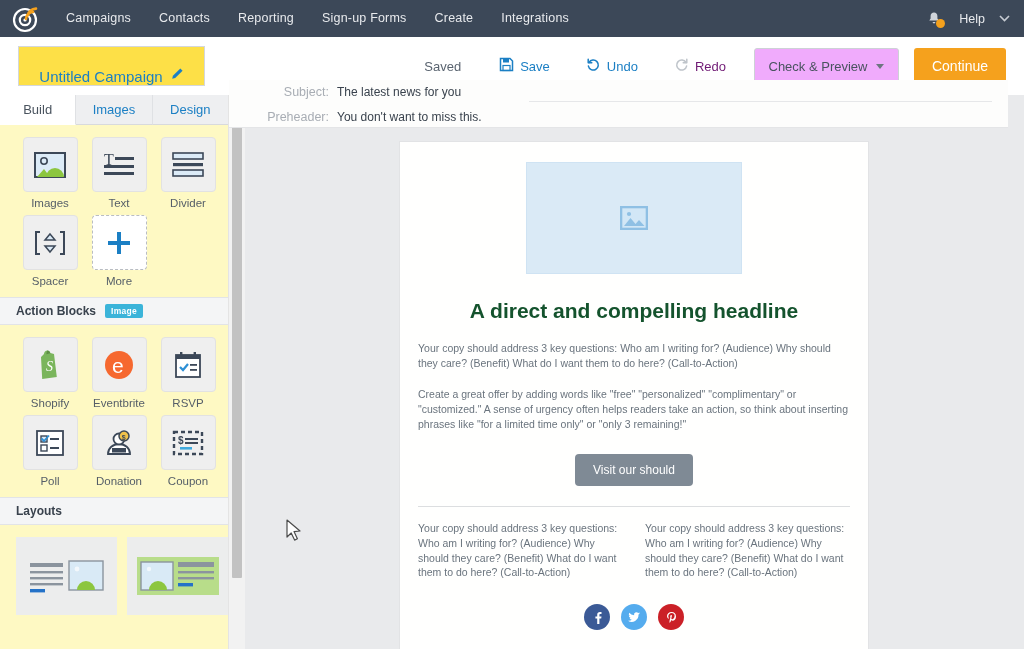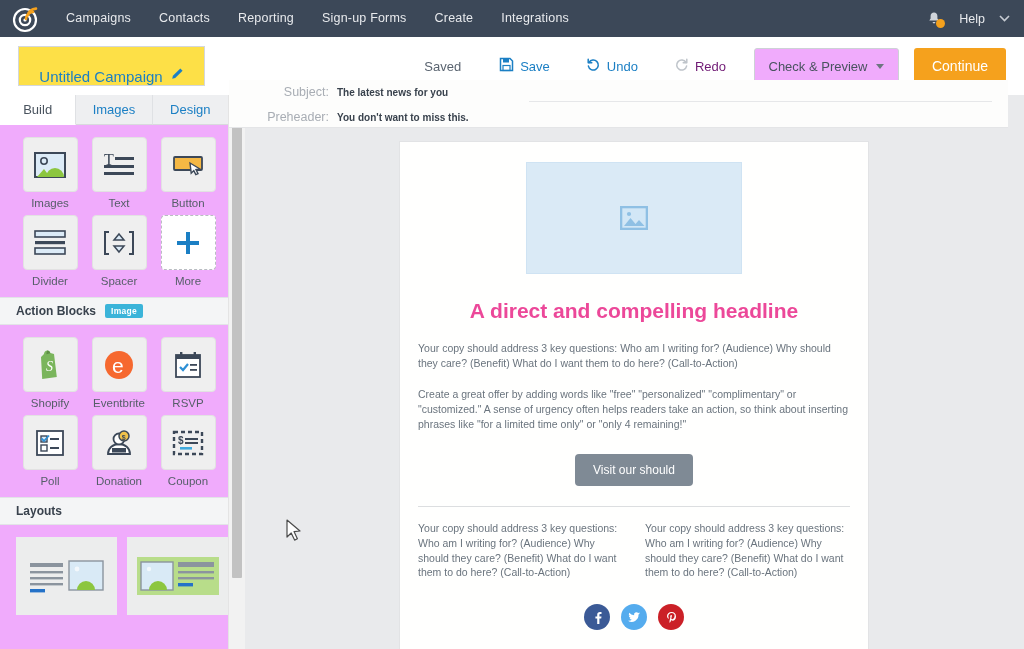--- a/index.html
+++ b/index.html
@@ -49,21 +49,21 @@
     font-size:13px;color:#49535f;cursor:pointer;margin-right:15px;
   }
   .caret-dn{width:0;height:0;border-left:4px solid transparent;border-right:4px solid transparent;border-top:5px solid #6c7680;}
   .continue-btn{
     height:36px;width:92px;background:#f5a11d;border-radius:3px;color:#fff;
     font-size:14px;display:flex;align-items:center;justify-content:center;cursor:pointer;margin-right:18px;
   }
 
   
   .leftpanel{
-    position:absolute;left:0;top:95px;width:228px;height:554px;background:#f0abfc;
+    position:absolute;left:0;top:95px;width:228px;height:554px;background:#fef9c3;
     border-right:1px solid #d8dadd;
   }
   .tabs{display:flex;height:30px;background:#eeeff1;}
   .tab{
     flex:1;display:flex;align-items:center;justify-content:center;
     font-size:13px;color:#1b7fc4;cursor:pointer;background:#eeeff1;
     border-right:1px solid #dfe1e4;border-bottom:1px solid #d8dadd;
   }
   .tab.active{background:#fff;color:#4a545f;border-bottom:1px solid transparent;}
   .tab:last-child{border-right:none;}
@@ -95,34 +95,34 @@
   
   .canvas{position:absolute;left:229px;top:95px;width:795px;height:554px;background:#e9eaec;overflow:hidden;}
   .subjectbar{
     position:absolute;left:229px;top:80px;width:779px;height:47px;background:#fdfdfc;
     border-bottom:1px solid #e4e5e7;z-index:5;
   }
   .subj-row{position:absolute;left:27px;display:flex;align-items:baseline;gap:8px;}
   .subj-row.r1{top:5px;}
   .subj-row.r2{top:30px;}
   .subj-lbl{color:#a8adb4;font-size:12.5px;width:73px;text-align:right;}
-  .subj-val{color:#39424d;font-size:10px;font-weight:bold;}
+  .subj-val{color:#39424d;font-size:12px;font-weight:normal;}
   .subj-rule{position:absolute;left:300px;right:16px;top:21px;height:1px;background:#e6e7e9;}
 
   .email{
     position:absolute;left:171px;top:47px;width:468px;min-height:510px;background:#fffffe;
     box-shadow:0 0 0 1px #e2e3e5;
   }
   .em-imgblock{margin:20px 0 0 0;display:flex;justify-content:center;}
   .em-img{
     width:214px;height:110px;background:#daeaf6;border:1px solid #cfe3f3;
     display:flex;align-items:center;justify-content:center;
   }
   .em-headline{
-    text-align:center;color:#ec4899;font-size:21px;font-weight:bold;
+    text-align:center;color:#14532d;font-size:21px;font-weight:bold;
     margin:24px 20px 0 20px;line-height:1.2;
   }
   .em-para{
     color:#6a747e;font-size:10.5px;line-height:1.42;margin:18px 18px 0 18px;
   }
   .em-para.p2{margin-top:16px;}
   .em-cta-wrap{display:flex;justify-content:center;margin-top:22px;}
   .em-cta{
     background:#7f8a95;color:#fff;font-size:12px;padding:9px 18px;border-radius:4px;cursor:pointer;
   }
@@ -260,29 +260,20 @@
             <svg width="34" height="28" viewBox="0 0 34 28">
               <text x="2" y="14" font-family="Liberation Serif, serif" font-size="16" fill="#3c4858">T</text>
               <rect x="13" y="6" width="19" height="3" fill="#3c4858"></rect>
               <rect x="2" y="14" width="30" height="3" fill="#3c4858"></rect>
               <rect x="2" y="21" width="30" height="3" fill="#3c4858"></rect>
             </svg>
           </div>
           <div class="blocklabel">Text</div>
         </div>
 
-        <div class="blockcell">
-          <div class="blockbox">
-            <svg width="34" height="28" viewBox="0 0 34 28">
-              <rect x="3" y="6" width="28" height="13" fill="#f5b844" stroke="#3c4858" stroke-width="1.8" rx="1"></rect>
-              <path d="M19 12l10 6-4 .6 2 4-2.2 1-2-4-2.6 2.6z" fill="#fff" stroke="#3c4858" stroke-width="1.4"></path>
-            </svg>
-          </div>
-          <div class="blocklabel">Button</div>
-        </div>
 
         <div class="blockcell">
           <div class="blockbox">
             <svg width="34" height="28" viewBox="0 0 34 28">
               <rect x="2" y="2" width="30" height="6" fill="#dcebf7" stroke="#3c4858" stroke-width="1.6"></rect>
               <rect x="2" y="12" width="30" height="3.2" fill="#3c4858"></rect>
               <rect x="2" y="19" width="30" height="6" fill="#dcebf7" stroke="#3c4858" stroke-width="1.6"></rect>
             </svg>
           </div>
           <div class="blocklabel">Divider</div>
@@ -435,21 +426,21 @@
           <svg width="28" height="24" viewBox="0 0 28 24">
             <rect x="1" y="1" width="26" height="22" fill="#d2e7f6" stroke="#8fc0e4" stroke-width="2.6"></rect>
             <circle cx="9" cy="8" r="2.1" fill="#8fc0e4"></circle>
             <path d="M4 20l6.5-8 5 6 3.5-4 5.5 6z" fill="#8fc0e4"></path>
           </svg>
         </div>
       </div>
 
       <div class="em-headline">A direct and compelling headline</div>
       <div class="em-para p1">Your copy should address 3 key questions: Who am I writing for? (Audience) Why should they care? (Benefit) What do I want them to do here? (Call-to-Action)</div>
-      <div class="em-para p2">Create a great offer by adding words like "free" "personalized" "complimentary" or "customized." A sense of urgency often helps readers take an action, so think about inserting phrases like "for a limited time only" or "only 4 remaining!"</div>
+      <div class="em-para p2">Create a great offer by adding words like "free" "personalized" "complimentary" or "customized." A sense of urgency often helps readers take an action, so think about inserting phrases like "for a limited time only" or "only 3 remaining!"</div>
 
       <div class="em-cta-wrap">
         <div class="em-cta">Visit our should</div>
       </div>
 
       <div class="em-divider"></div>
 
       <div class="em-cols">
         <div class="em-col">Your copy should address 3 key questions: Who am I writing for? (Audience) Why should they care? (Benefit) What do I want them to do here? (Call-to-Action)</div>
         <div class="em-col">Your copy should address 3 key questions: Who am I writing for? (Audience) Why should they care? (Benefit) What do I want them to do here? (Call-to-Action)</div>

